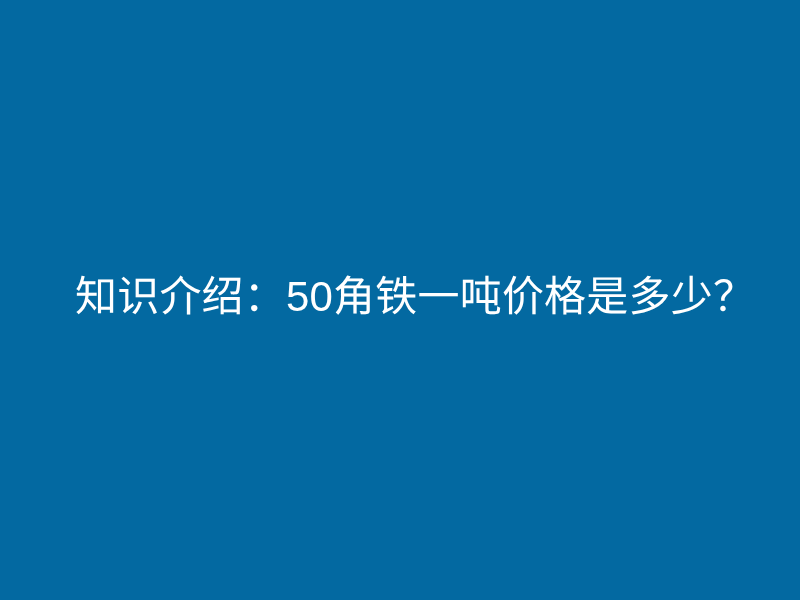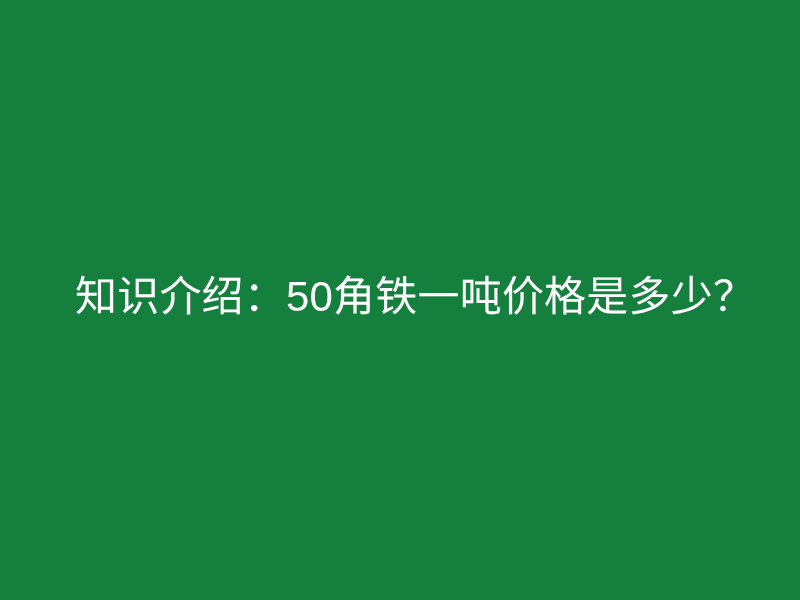--- a/index.html
+++ b/index.html
@@ -49,21 +49,21 @@
     white-space: nowrap;
     text-align: left;
     margin: 0;
     padding: 0;
     -webkit-font-smoothing: antialiased;
   }
 </style>
 </head>
 <body style="background-color: rgb(4, 60, 235);">
 
-<div id="banner-canvas" style="background-color: #15803d;">
+<div id="banner-canvas" style="background-color: #0369a1;">
 
   <div id="headline-row">
 
     <h1 id="headline-text" style="color: rgb(255, 255, 255);">知识介绍：50角铁一吨价格是多少？</h1>
 
   </div>
 
 </div>
 
 </body></html>

